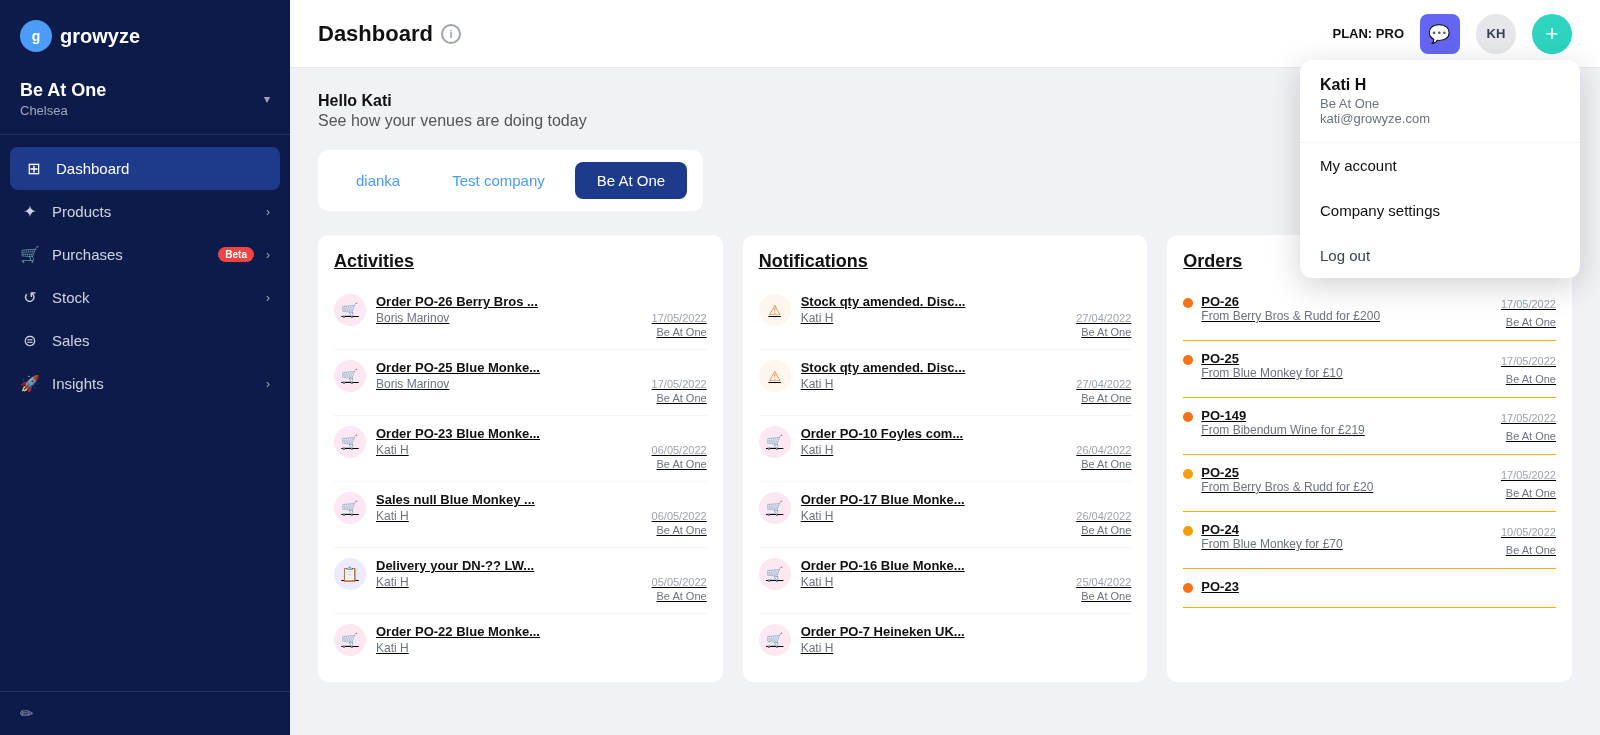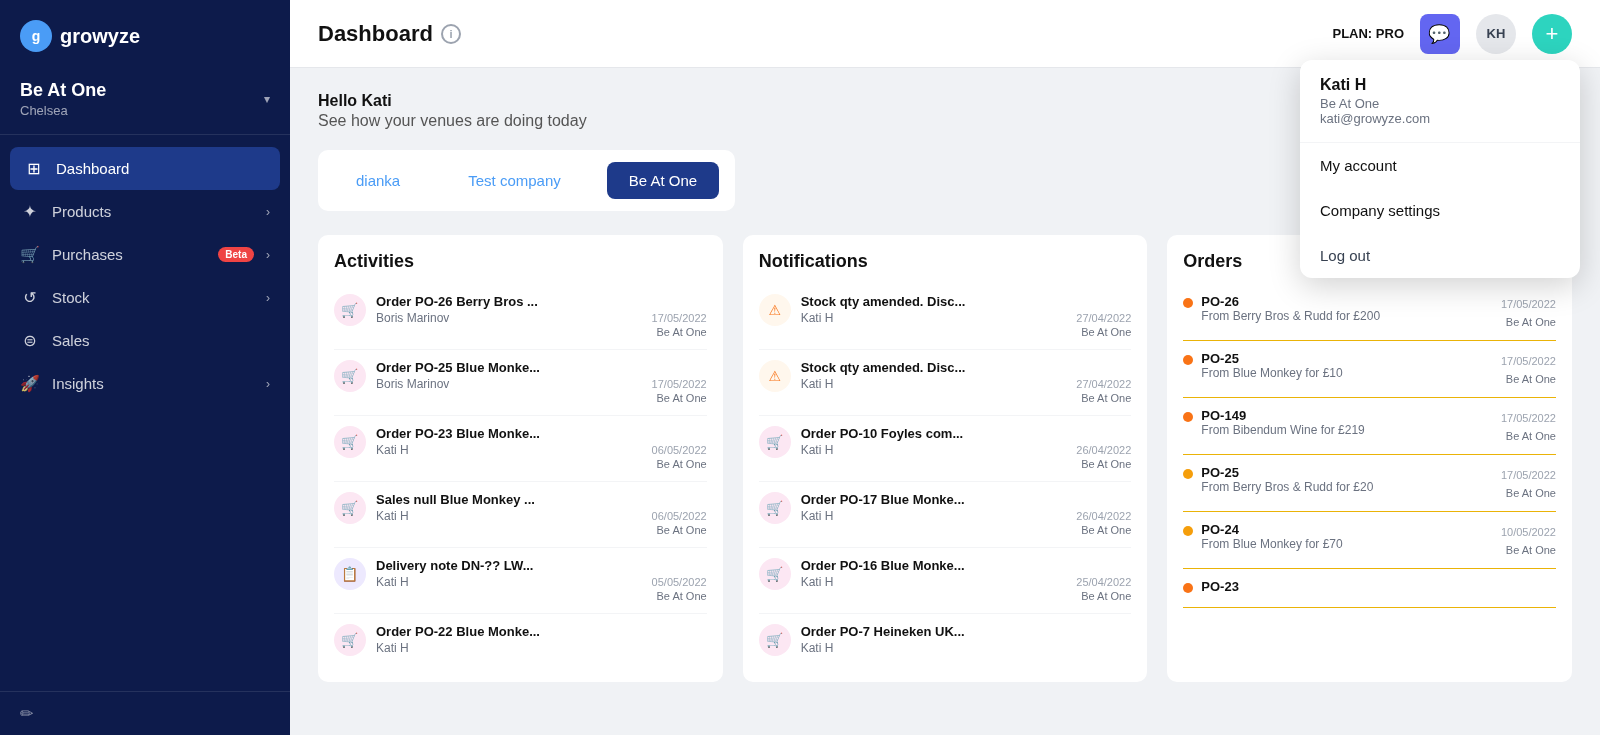--- a/index.html
+++ b/index.html
@@ -150,21 +150,21 @@
     .page-greeting { margin-bottom: 20px; }
     .page-greeting h2 { font-size: 16px; font-weight: 700; color: #111; }
     .page-greeting p { font-size: 16px; color: #555; margin-top: 2px; }
 
     
     .company-tabs {
       background: #fff;
       border-radius: 10px;
       padding: 12px 16px;
       display: flex;
-      gap: 24px;
+      gap: 8px;
       align-items: center;
       margin-bottom: 24px;
       width: fit-content;
     }
     .tab-btn {
       padding: 10px 22px;
       border-radius: 8px;
       font-size: 15px;
       font-weight: 500;
       cursor: pointer;
@@ -175,20 +175,21 @@
     .tab-btn.active {
       background: #1e3a8a;
       color: #fff;
     }
 
     
     .sections-row {
       display: grid;
       grid-template-columns: 1fr 1fr 1fr;
       gap: 20px;
+      text-decoration: underline;
     }
     .section-card {
       background: #fff;
       border-radius: 10px;
       padding: 16px;
       overflow: hidden;
     }
     .section-title {
       font-size: 18px;
       font-weight: 700;
@@ -413,21 +414,21 @@
         <span class="feed-meta-right">
           <span class="feed-date">06/05/2022</span><br>
           <span class="feed-venue">Be At One</span>
         </span>
       </div>
     </div>
   </div>
             <div class="feed-item">
     <div class="feed-icon purple">📋</div>
     <div class="feed-content">
-      <div class="feed-title">Delivery note DN-?? LW...</div>
+      <div class="feed-title">Delivery your DN-?? LW...</div>
       <div class="feed-sub">
         <span>Kati H</span>
         <span class="feed-meta-right">
           <span class="feed-date">05/05/2022</span><br>
           <span class="feed-venue">Be At One</span>
         </span>
       </div>
     </div>
   </div>
             <div class="feed-item">

